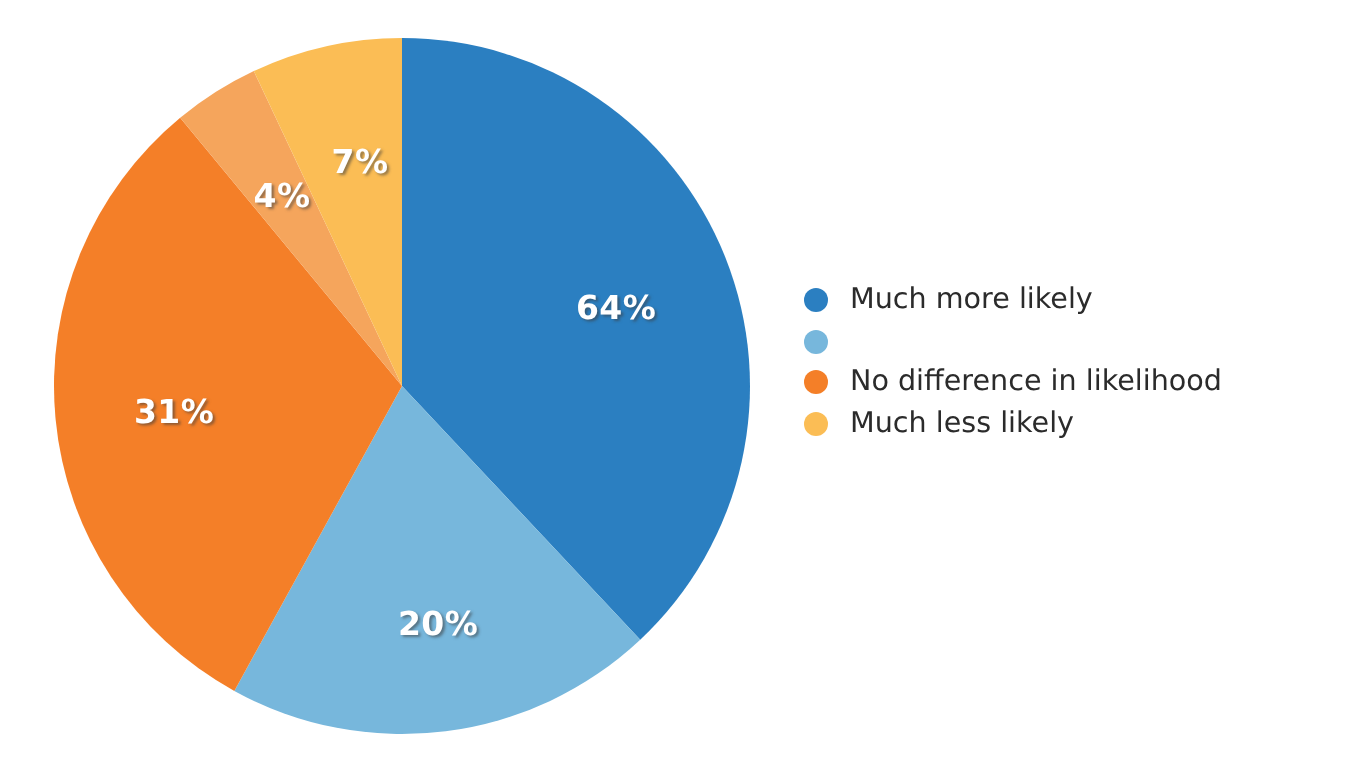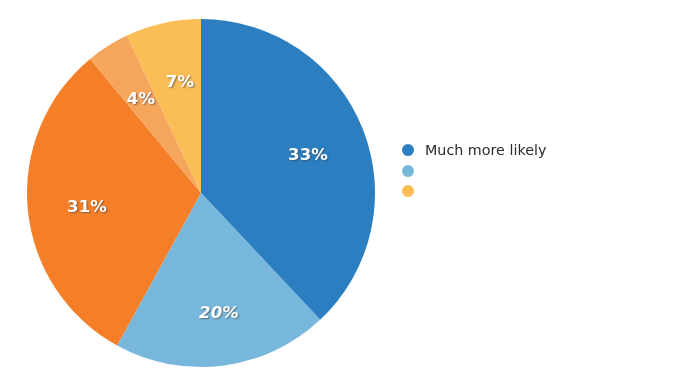--- a/index.html
+++ b/index.html
@@ -80,34 +80,39 @@
     <svg id="pie-svg" width="400" height="386" viewBox="0 0 400 386">
       <g id="pie-slices">
           <path d="M 201 193 L 201.00 19.00 A 174 174 0 0 1 320.11 319.84 Z" fill="#2b7fc1"></path>
           <path d="M 201 193 L 320.11 319.84 A 174 174 0 0 1 117.17 345.48 Z" fill="#77b7dc"></path>
           <path d="M 201 193 L 117.17 345.48 A 174 174 0 0 1 90.09 58.93 Z" fill="#f47f28"></path>
           <path d="M 201 193 L 90.09 58.93 A 174 174 0 0 1 126.91 35.56 Z" fill="#f5a55c"></path>
           <path d="M 201 193 L 126.91 35.56 A 174 174 0 0 1 201.00 19.00 Z" fill="#fbbd55"></path>
         </g>
     </svg>
     <div id="pie-labels">
-        <div class="slice-label" style="left: 308px; top: 154px;">33%</div>
-        <div class="slice-label" style="left: 219px; top: 312px; font-style: italic;">20%</div>
+        <div class="slice-label" style="left: 308px; top: 154px;">64%</div>
+        <div class="slice-label" style="left: 219px; top: 312px;">20%</div>
         <div class="slice-label" style="left: 87px; top: 206px;">31%</div>
         <div class="slice-label" style="left: 141px; top: 98px;">4%</div>
         <div class="slice-label" style="left: 180px; top: 81px;">7%</div>
       </div>
   </div>
 
   <div id="legend">
       <div class="legend-row">
         <span class="legend-marker" style="background: rgb(43, 127, 193);"></span>
         <span class="legend-text">Much more likely</span>
       </div>
       <div class="legend-row">
         <span class="legend-marker" style="background: rgb(119, 183, 220);"></span>
       </div>
       <div class="legend-row">
+        <span class="legend-marker" style="background: rgb(244, 127, 40);"></span>
+        <span class="legend-text">No difference in likelihood</span>
+      </div>
+      <div class="legend-row">
         <span class="legend-marker" style="background: rgb(251, 189, 85);"></span>
+        <span class="legend-text">Much less likely</span>
       </div>
     </div>
 
 </div>
 
 </body></html>

